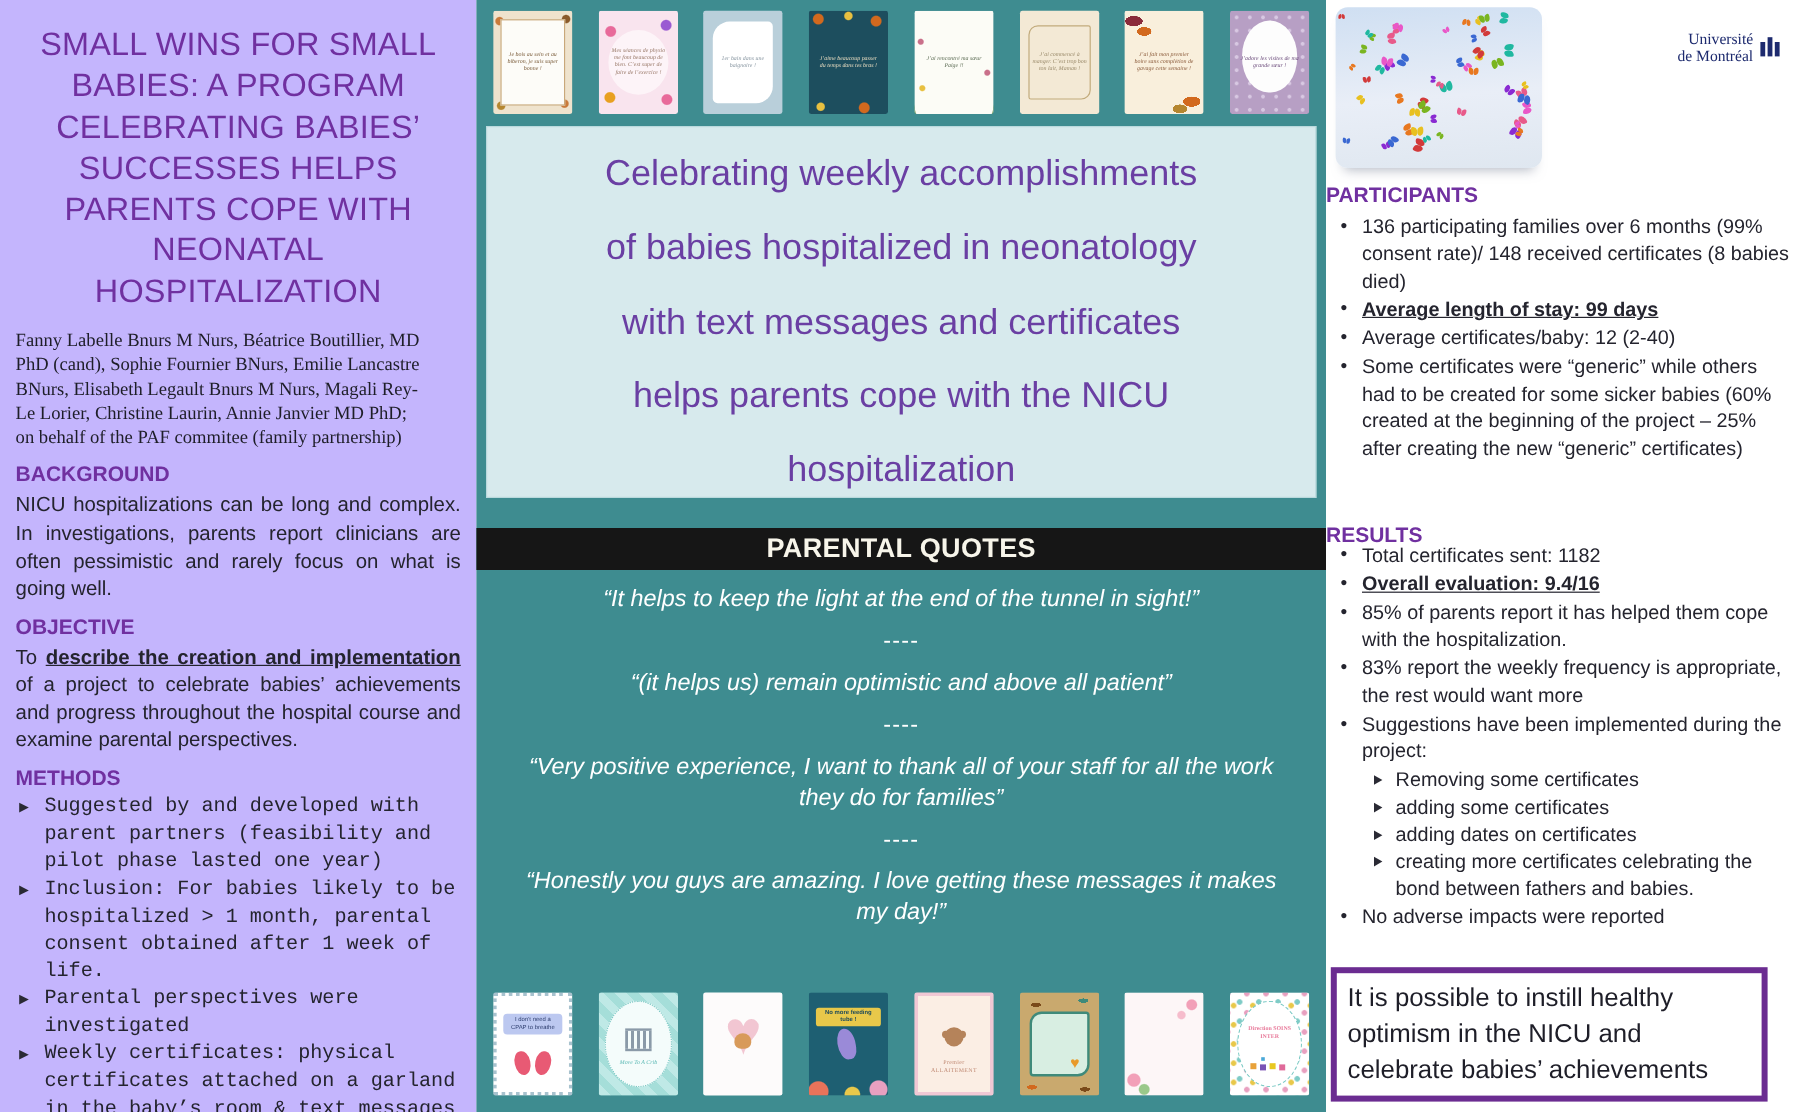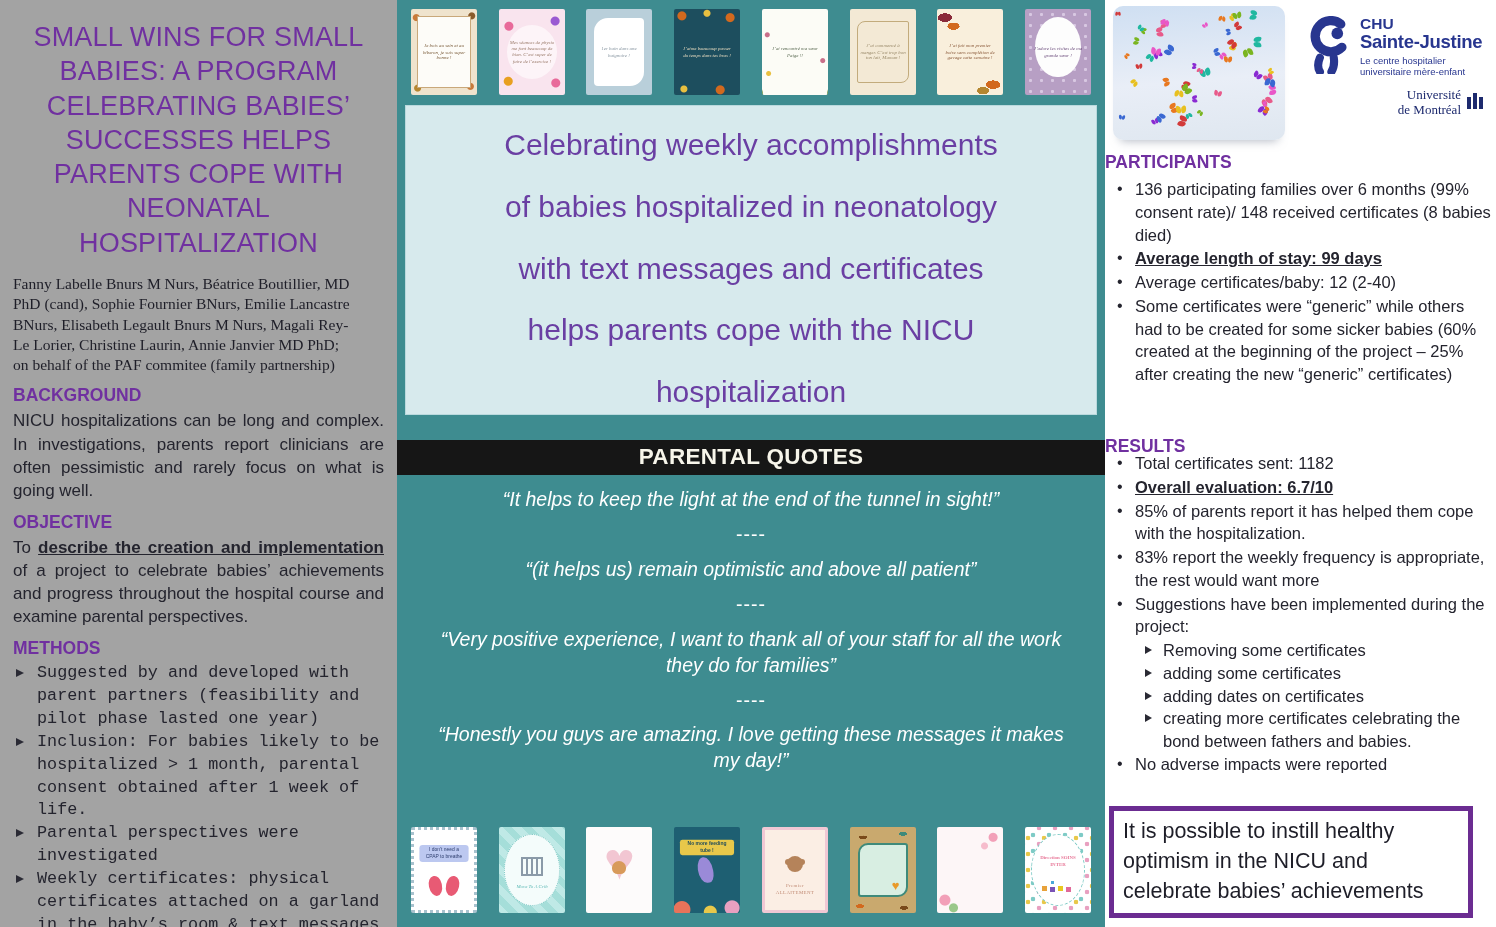--- a/index.html
+++ b/index.html
@@ -2,21 +2,21 @@
 <html><head>
 <meta charset="utf-8">
 <style>
   * { margin:0; padding:0; box-sizing:border-box; }
   html,body { background:#9a9a9a; }
   #poster {
     position:relative; width:1496px; height:927px; background:#ffffff;
     font-family:"Liberation Sans", sans-serif; color:#24242e; overflow:hidden;
   }
   
-  #left { position:absolute; left:0; top:0; width:397px; height:927px; background:#a3a3a3; padding:14px 13px 0 13px; }
+  #left { position:absolute; left:0; top:0; width:397px; height:927px; background:#c4b5fd; padding:14px 13px 0 13px; }
   .poster-title {
     color:#7030A0; font-size:27px; line-height:1.27; text-align:center;
     white-space:pre-line; margin-top:6px; letter-spacing:.2px;
   }
   .authors {
     font-family:"Liberation Serif", serif; font-size:15.5px; line-height:1.31;
     margin-top:14px; white-space:pre-line; color:#1e1e28;
   }
   .sec-heading { color:#7030A0; font-weight:bold; font-size:17.5px; text-align:left; margin:10px 0 3px 0; }
   .body-text { font-size:17px; line-height:1.36; text-align:justify; }
@@ -320,35 +320,20 @@
         <i class="bfly" style="left: 38px; top: 41px; --c: #E957C8; transform: rotate(191deg) scale(0.98);"></i>
         <i class="bfly" style="left: 77px; top: 89px; --c: #8A2AD2; transform: rotate(264deg) scale(0.72);"></i>
         <i class="bfly" style="left: 130px; top: 43px; --c: #7AB520; transform: rotate(337deg) scale(1.01);"></i>
         <i class="bfly" style="left: 16px; top: 73px; --c: #E8C020; transform: rotate(50deg) scale(0.75);"></i>
         <i class="bfly" style="left: 51px; top: 40px; --c: #3A68D2; transform: rotate(123deg) scale(1.04);"></i>
         <i class="bfly" style="left: 100px; top: 83px; --c: #E85A8A; transform: rotate(196deg) scale(0.78);"></i>
         <i class="bfly" style="left: 140px; top: 32px; --c: #20B8A0; transform: rotate(269deg) scale(1.07);"></i>
       </div>
 
     <div class="logo-block">
-      <div class="logo-row">
-        <span>
-          <svg width="52" height="58" viewBox="0 0 44 50">
-            <path d="M33 7 A13.5 13.5 0 1 0 34 27" fill="none" stroke="#28368F" stroke-width="8" stroke-linecap="round"></path>
-            <circle cx="30" cy="15" r="5" fill="#28368F"></circle>
-            <path d="M15 36 q-3 7 0 12" fill="none" stroke="#28368F" stroke-width="7" stroke-linecap="round"></path>
-            <path d="M27 36 q1 7 -2 12" fill="none" stroke="#28368F" stroke-width="7" stroke-linecap="round"></path>
-          </svg>
-        </span>
-        <span class="logo-text">
-          <div class="l1">CHU</div>
-          <div class="l2">Sainte-Justine</div>
-          <div class="l3"><span>Le centre hospitalier</span><br><span>universitaire mère-enfant</span></div>
-        </span>
-      </div>
       <div class="udem">
         <span style="white-space:pre-line; text-align:right;">Université
 de Montréal</span>
         <span class="udem-mark">
           <svg width="18" height="20" viewBox="0 0 18 20">
             <rect x="1" y="6" width="4" height="12" fill="#1d2a6e"></rect>
             <rect x="7" y="2" width="4" height="16" fill="#1d2a6e"></rect>
             <rect x="13" y="6" width="4" height="12" fill="#1d2a6e"></rect>
           </svg>
         </span>
@@ -388,21 +373,21 @@
             <span>Total certificates sent: 1182</span>
           </div>
           <div class="subs">
             
           </div>
         </div>
 
         <div>
           <div class="bullet">
             <span class="dot">•</span>
-            <span class="bold">Overall evaluation: 6.7/10</span>
+            <span class="bold">Overall evaluation: 9.4/16</span>
           </div>
           <div class="subs">
             
           </div>
         </div>
 
         <div>
           <div class="bullet">
             <span class="dot">•</span>
             <span>85% of parents report it has helped them cope with the hospitalization.</span>

